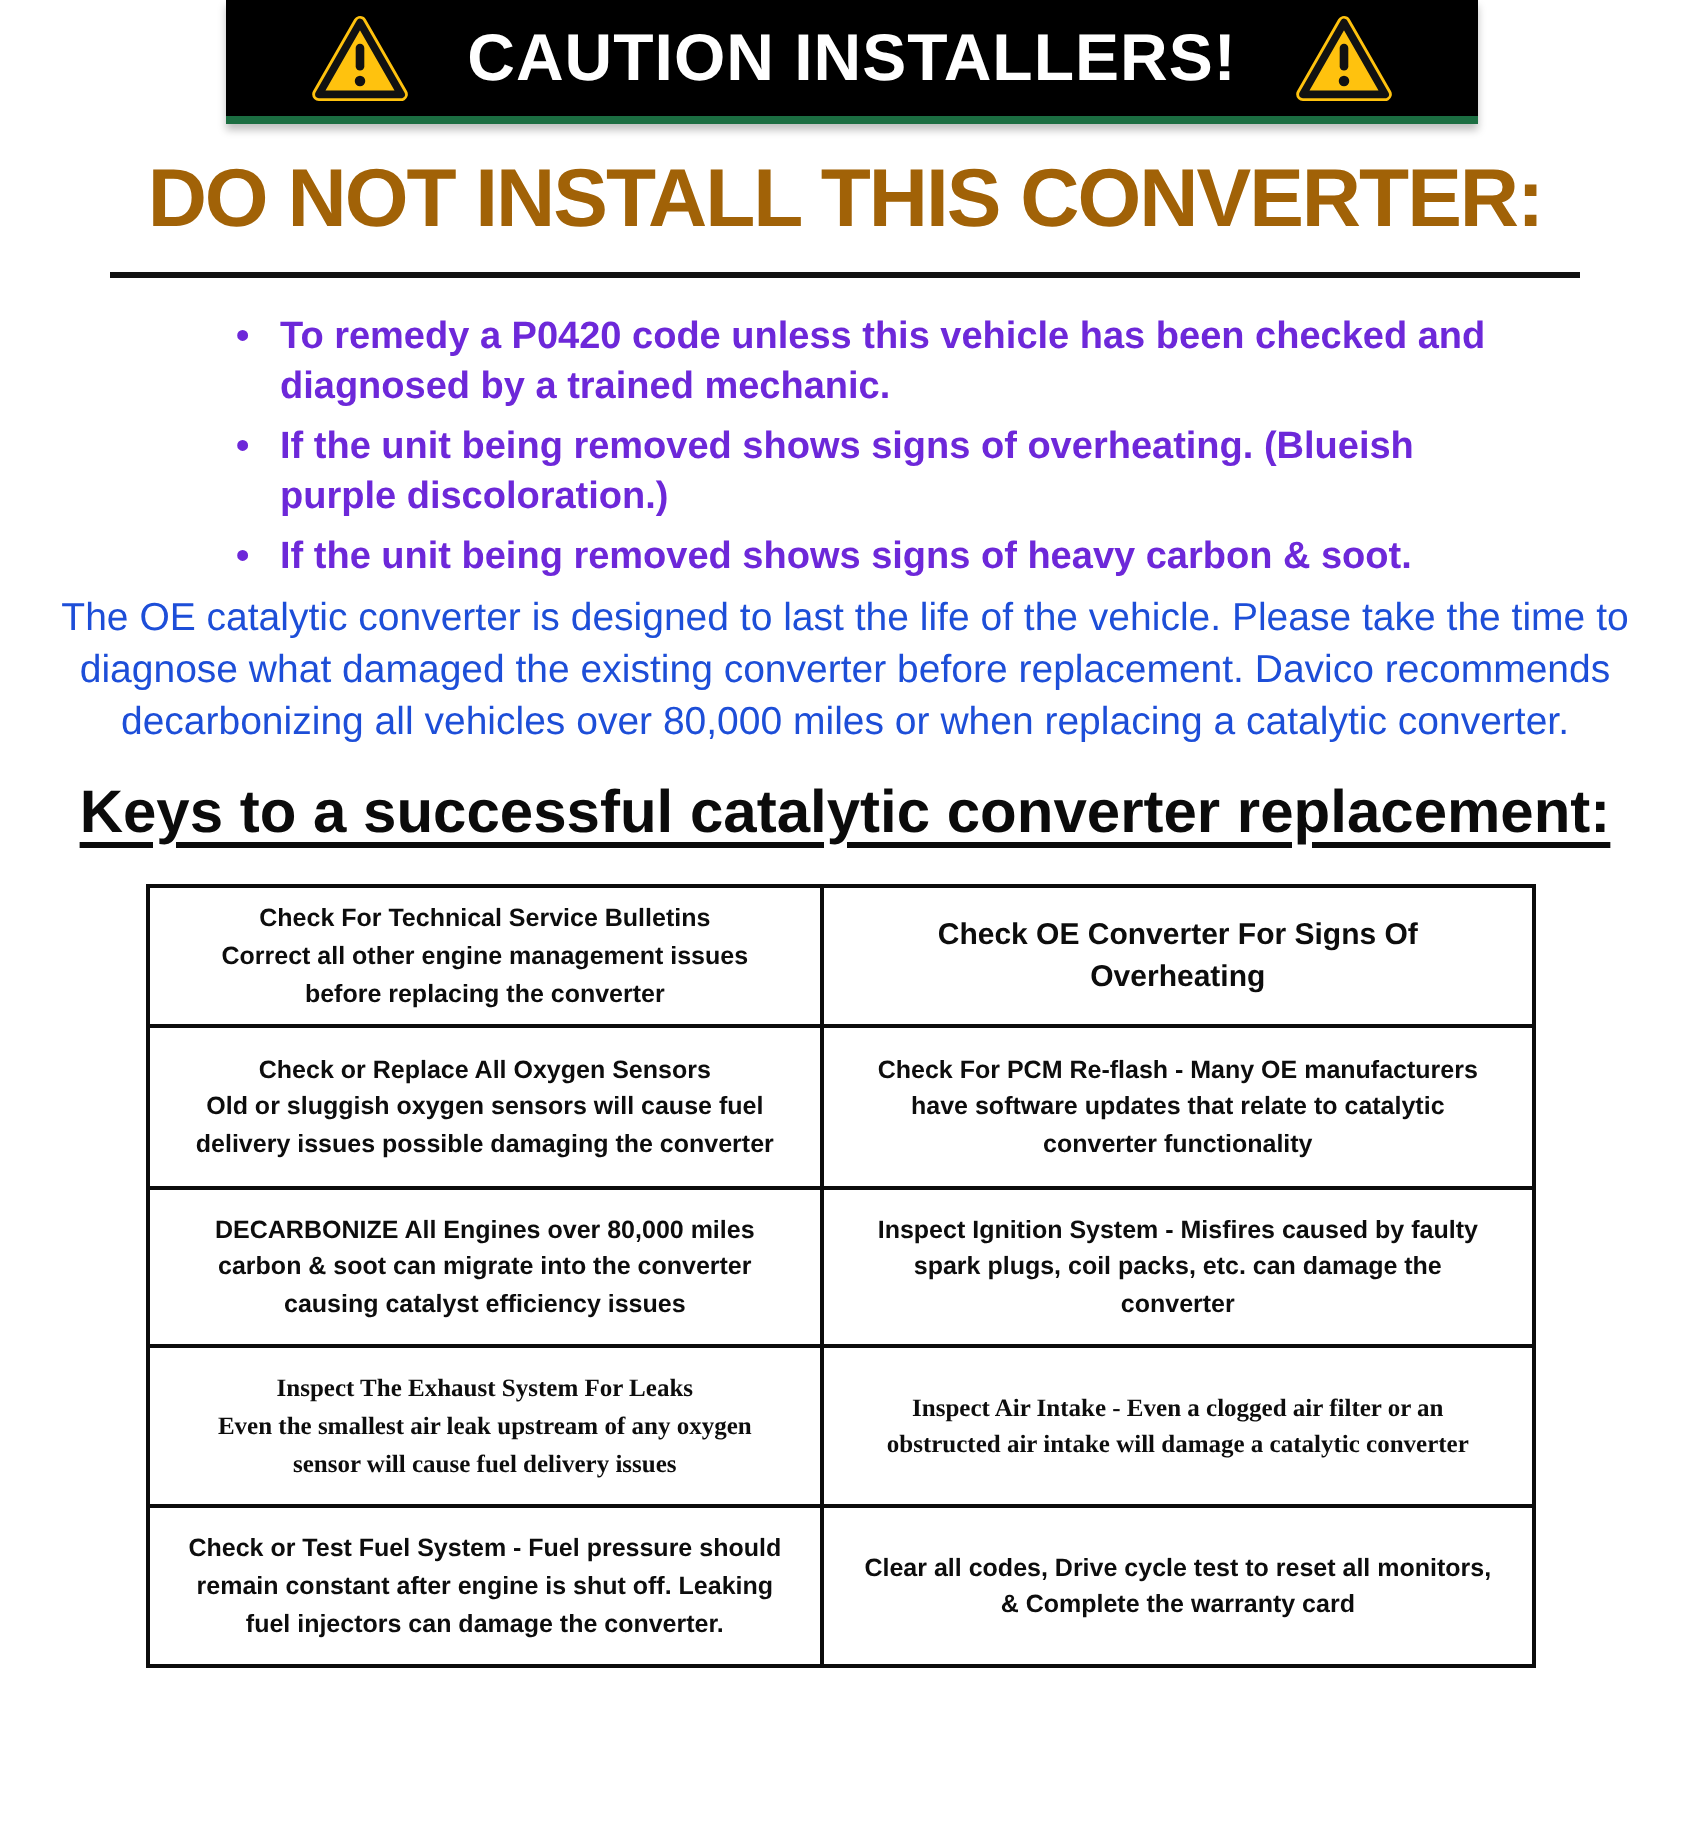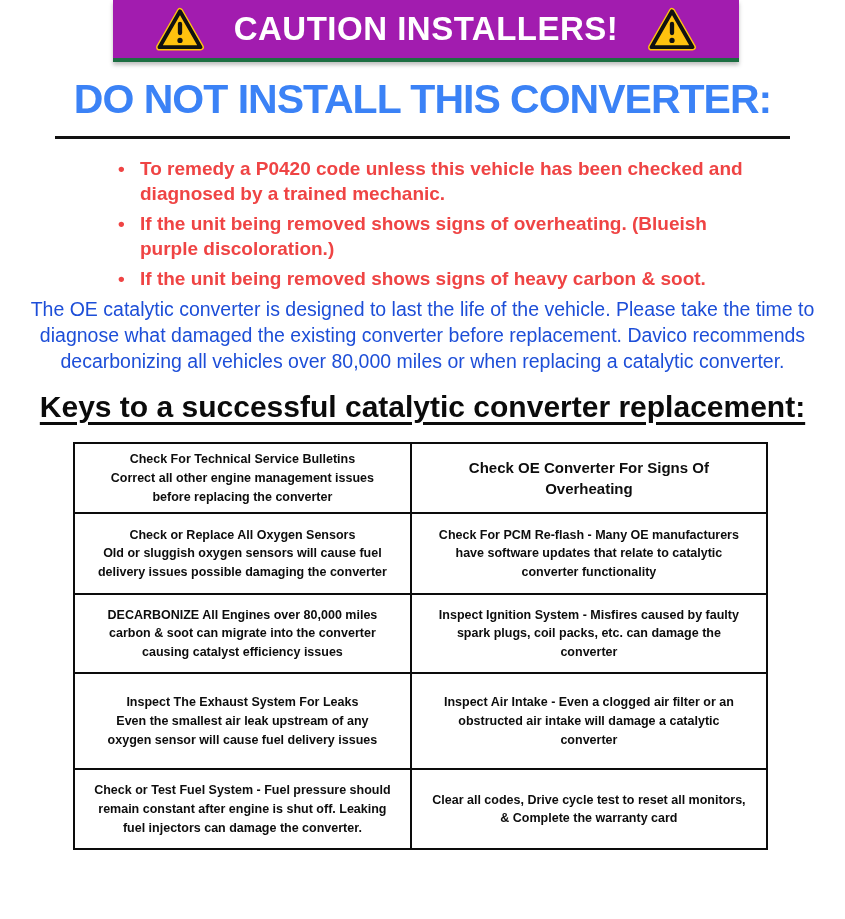--- a/index.html
+++ b/index.html
@@ -11,21 +11,21 @@
     color: #111;
     overflow: hidden;
   }
   .page { width: 845px; height: 919px; position: relative; background: #fff; }
 
   
   .banner {
     position: absolute;
     left: 113px; top: 0;
     width: 626px; height: 62px;
-    background: #a21caf;
+    background: #000000;
     border-bottom: 4px solid #1c6e42;
     box-shadow: 0 3px 4px rgba(0,0,0,0.25);
     display: flex;
     align-items: center;
     justify-content: center;
     gap: 30px;
   }
   .banner-label {
     color: #ffffff;
     font-size: 33px;
@@ -37,21 +37,21 @@
 
   
   .main-heading {
     position: absolute;
     left: 0; top: 76px;
     width: 845px;
     text-align: center;
     font-size: 41px;
     font-weight: 800;
     letter-spacing: -1px;
-    color: #3b82f6;
+    color: #a16207;
     white-space: nowrap;
   }
 
   .divider {
     position: absolute;
     left: 55px; top: 136px;
     width: 735px; height: 3px;
     background: #111;
     border: none;
   }
@@ -63,21 +63,21 @@
     width: 640px;
     list-style: none;
   }
   .warn-list li {
     position: relative;
     padding-left: 22px;
     font-size: 19px;
     font-weight: bold;
     line-height: 1.32;
     margin-bottom: 5px;
-    color: #ef4444;
+    color: #6d28d9;
   }
   .warn-list li::before {
     content: "•";
     position: absolute;
     left: 0; top: 0;
     font-size: 19px;
   }
 
   
   .intro-paragraph {
@@ -124,21 +124,21 @@
     line-height: 1.5;
     color: #0d0d0d;
     padding: 6px 18px;
     white-space: pre-line;
   }
   .keys-table col.c-left  { width: 48.6%; }
   .keys-table col.c-right { width: 51.4%; }
   .keys-table tr.r1 { height: 62px; }
   .keys-table tr.r2 { height: 81px; }
   .keys-table tr.r3 { height: 79px; border-radius: 19px; }
-  .keys-table tr.r4 { height: 96px; }
+  .keys-table tr.r4 { height: 80px; font-family: Liberation Serif, serif; }
   .keys-table tr.r5 { height: 62px; }
   .keys-table tr.r6 { height: 80px; }
   .keys-table td.big { font-size: 15px; line-height: 1.4; }
 </style>
 </head>
 <body>
 
 <div class="page">
 
   <div class="banner">

